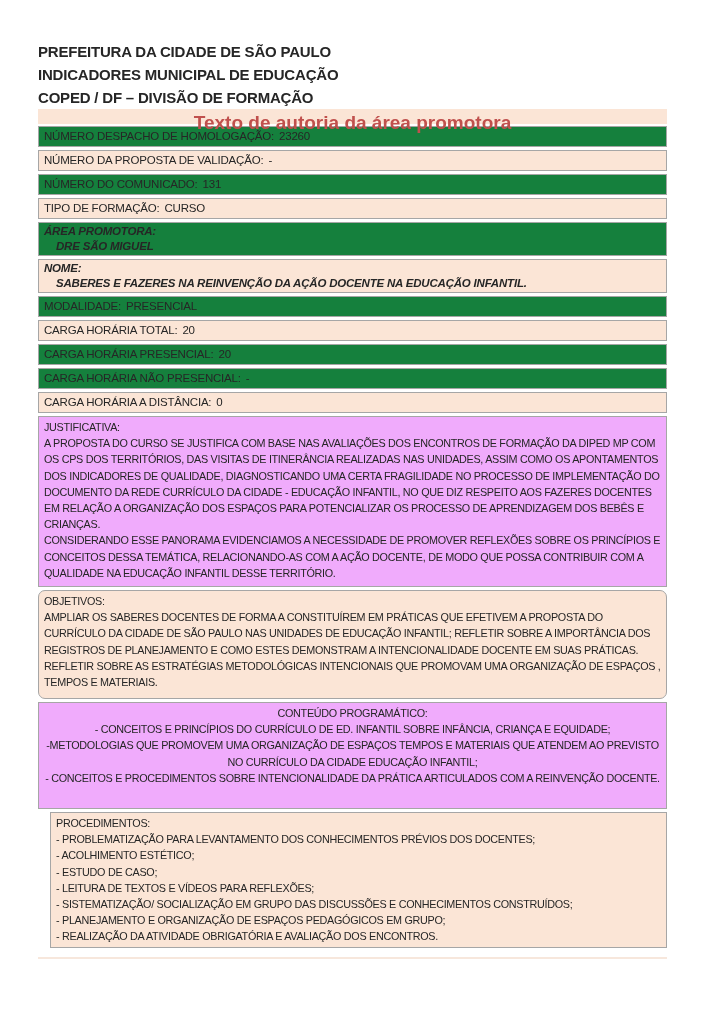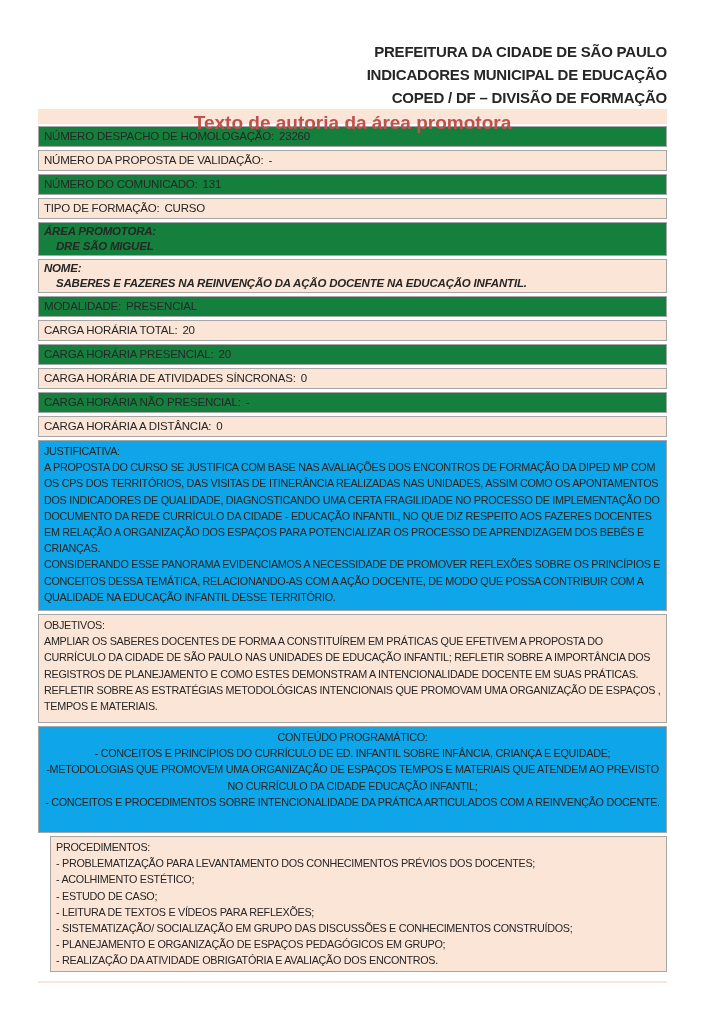--- a/index.html
+++ b/index.html
@@ -9,21 +9,21 @@
     font-family: "Liberation Sans", sans-serif;
     color: #262626;
     overflow: hidden;
   }
   .sheet {
     width: 629px;
     margin-left: 38px;
     padding-top: 40px;
   }
   
-  .doc-header { text-align: right; }
+  .doc-header { text-align: left; }
   .hline { font-weight: bold; font-size: 15px; line-height: 23px; letter-spacing: -0.2px; }
   .hline-main { font-size: 16.5px; line-height: 24px; }
   
   .banner {
     background: #fbe5d6;
     height: 15px;
     line-height: 27px;
     text-align: center;
     font-weight: bold;
     font-size: 19px;
@@ -49,30 +49,30 @@
     min-height: 32px;
     line-height: 15px;
     padding: 1px 5px;
     white-space: normal;
   }
   .row .val { margin-left: 5px; }
   .row.two-line .val { display: block; margin-left: 0; padding-left: 12px; }
   
   .section {
     border: 1px solid #a6a6a6;
-    background: #0ea5e9;
+    background: #f0abfc;
     padding: 2px 5px;
     margin-bottom: 3px;
     font-size: 10.8px;
     line-height: 16.2px;
     letter-spacing: -0.3px;
   }
   .section.peach { background: #fbe5d6; }
   .sec-justificativa { min-height: 171px; }
-  .sec-objetivos { min-height: 109px; }
+  .sec-objetivos { min-height: 109px; border-radius: 7px; }
   .sec-conteudo { min-height: 107px; text-align: center; }
   .sec-procedimentos { min-height: 123px; margin-left: 12px; }
   
   .artifact-line {
     height: 2px;
     margin-top: 9px;
     background: #f3ddcd;
     opacity: 0.7;
   }
 </style>
@@ -120,23 +120,20 @@
   </div>
 
   <div class="row peach">
     <span class="lbl">CARGA HORÁRIA TOTAL:</span><span class="val">20</span>
   </div>
 
   <div class="row">
     <span class="lbl">CARGA HORÁRIA PRESENCIAL:</span><span class="val">20</span>
   </div>
 
-  <div class="row peach">
-    <span class="lbl">CARGA HORÁRIA DE ATIVIDADES SÍNCRONAS:</span><span class="val">0</span>
-  </div>
 
   <div class="row">
     <span class="lbl">CARGA HORÁRIA NÃO PRESENCIAL:</span><span class="val">-</span>
   </div>
 
   <div class="row peach">
     <span class="lbl">CARGA HORÁRIA A DISTÂNCIA:</span><span class="val">0</span>
   </div>
 
   <div class="section sec-justificativa">

